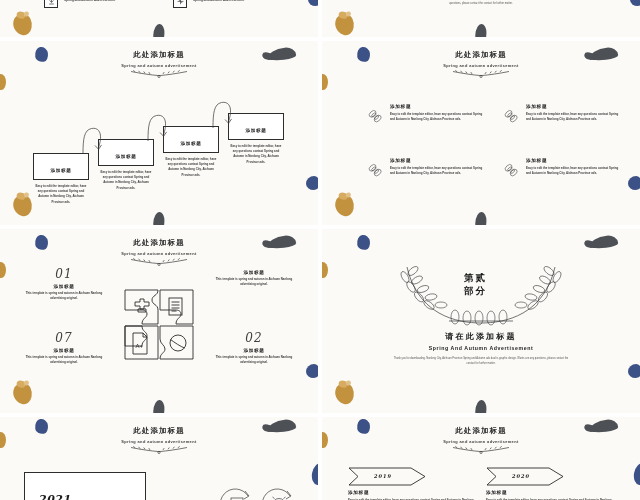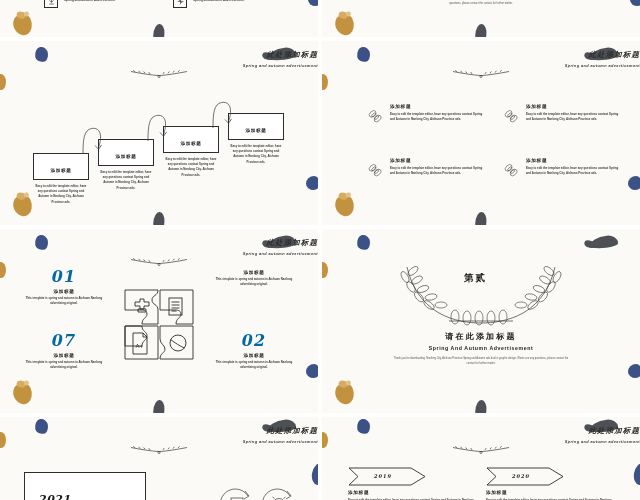--- a/index.html
+++ b/index.html
@@ -82,21 +82,21 @@
     background: #3c5186;
     border-radius: 58% 42% 45% 55% / 55% 55% 45% 45%;
   }
   .blob-gold-l {
     left: -6px; top: 18%;
     width: 12px; height: 16px;
     background: #c2923f;
     border-radius: 55% 45% 40% 60% / 48% 50% 50% 52%;
   }
   
-  .sl-head { position: absolute; left: 0; right: 0; top: 9px; text-align: right; font-style: italic; }
+  .sl-head { position: absolute; left: 0; right: 0; top: 9px; text-align: center; }
   .sl-title-cn {
     font-family: "DejaVu Sans", sans-serif;
     font-size: 7.4px; font-weight: 700; letter-spacing: 1.2px;
     color: #2b2b2b; white-space: nowrap;
   }
   .sl-title-en {
     font-family: "Liberation Sans", sans-serif;
     font-size: 3.9px; font-weight: 700; letter-spacing: .4px;
     color: #3a3a3a; margin-top: 2.5px;
   }
@@ -121,22 +121,22 @@
   .step-txt { width: 56px; text-align: center; margin-top: 3.5px; }
   
   .chain-item { position: absolute; display: flex; gap: 5px; width: 120px; }
   .chain-body { padding-top: 1px; }
   .chain-body .mini-cn { margin-bottom: 2.5px; }
   .chain-body .mini-en { width: 96px; }
   
   .numblock { position: absolute; width: 92px; text-align: center; }
   .num {
     font-family: "DejaVu Serif", serif;
-    font-size: 16px; font-weight: 700; font-style: italic;
-    color: #0369a1; letter-spacing: 1px;
+    font-size: 12px; font-weight: 400; font-style: italic;
+    color: #404040; letter-spacing: 1px;
   }
   .numblock .mini-cn { margin: 2.5px 0 2.5px; }
   
   .sec-wrap { position: absolute; left: 0; right: 0; top: 26px; text-align: center; }
   .sec-cn {
     font-family: "DejaVu Sans", sans-serif;
     font-size: 9.5px; font-weight: 700; letter-spacing: 2px; color: #1b1b1b;
     line-height: 1.35;
   }
   .sec-sub-cn {
@@ -455,20 +455,21 @@
             <ellipse cx="62" cy="62" rx="4" ry="7"></ellipse>
             <ellipse cx="74" cy="63" rx="4" ry="7"></ellipse>
             <ellipse cx="86" cy="63" rx="4" ry="7"></ellipse>
             <ellipse cx="98" cy="63" rx="4" ry="7"></ellipse>
             <ellipse cx="110" cy="62" rx="4" ry="7"></ellipse>
           </g>
           <path class="ink-thin" d="M56 66h64" stroke-width=".6"></path>
         </svg>
         <div style="position:absolute; left:0; right:11px; top:17px;">
           <div class="sec-cn">第贰</div>
+          <div class="sec-cn">部分</div>
         </div>
       </div>
       <div class="sec-sub-cn" style="margin-top:4px;">请在此添加标题</div>
       <div class="sec-sub-en">Spring And Autumn Advertisement</div>
       <div class="sec-note">Thank you for downloading. Nanlong City, Aichuan Province Spring and Autumn ads dual is graphic design. Wants are any questions, please contact the contact for further matter.</div>
     </div>
   </div>
 
   <div class="gutter" style="grid-column:1/4;"></div>
 

